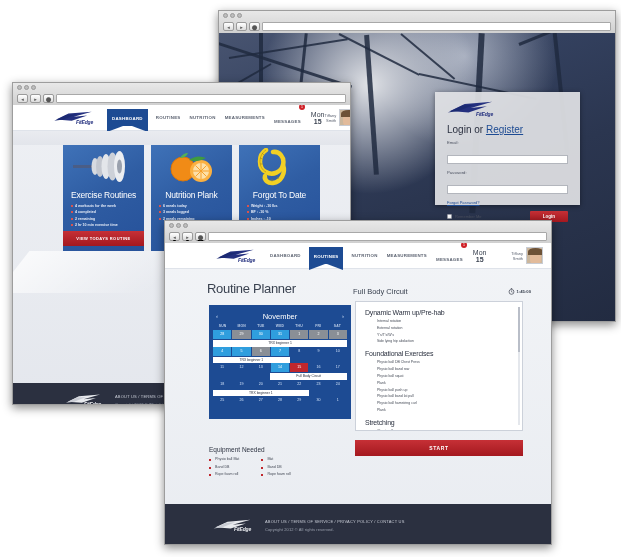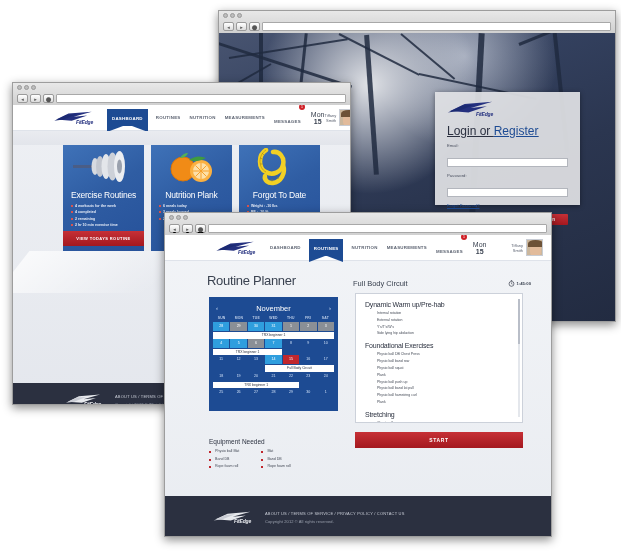--- a/index.html
+++ b/index.html
@@ -66,21 +66,21 @@
       background:
         radial-gradient(circle at 38% 18%, rgba(255,255,255,.85) 0%, rgba(255,255,255,0) 32%),
         radial-gradient(circle at 62% 8%,  rgba(238,242,250,.6) 0%, rgba(255,255,255,0) 26%),
         linear-gradient(160deg,#485470 0%,#33405e 30%,#2b3650 55%,#222b41 100%);
       overflow:hidden; }
   #winLogin .photo .branch { position:absolute; background:#202a3f; opacity:.85;
       transform-origin: left center; }
   .loginpanel { position:absolute; left:216px; top:59px; width:145px; height:113px;
       background:rgba(224,225,228,.93); box-shadow:0 1px 5px rgba(0,0,0,.4);
       padding:9px 12px; }
-  .loginpanel .title { font-size:12px; color:#2b3040; margin-top:4px;text-decoration:underline; }
+  .loginpanel .title { font-size:10px; color:#2b3040; margin-top:4px; }
   .loginpanel .title a { color:#1d4b93; text-decoration:underline; }
   .loginpanel label { display:block; font-size:4.2px; color:#4b5160; margin:5px 0 2px; }
   .loginpanel input { width:100%; height:9px; border:1px solid #b3b6bd; background:#fff;
       font-size:4.5px; padding:0 3px; }
   .loginpanel .forgot { display:block; font-size:4px; color:#1d4b93;
       text-decoration:underline; margin-top:5px; }
   .loginrow { display:flex; align-items:center; margin-top:6px; }
   .loginrow .chk { width:5px; height:5px; border:1px solid #9a9ea8; background:#fff;
       border-radius:1px; margin-right:3px; }
   .loginrow .rm { font-size:4px; color:#4b5160; }
@@ -108,31 +108,31 @@
   .btn-today { background:linear-gradient(#c63036,#a4181f); color:#fff; text-align:center;
       font-size:4px; font-weight:bold; letter-spacing:.4px; padding:5px 0; margin-top:3px; }
   .sheen { position:absolute; left:0; top:120px; width:150px; height:42px;
       background:linear-gradient(120deg,rgba(255,255,255,.75),rgba(255,255,255,0));
       transform:skewX(-38deg); }
 
   
   .art { position:absolute; left:50%; top:50%; transform:translate(-50%,-50%); }
 
   
-  #winRoutine { left:164px; top:212px; width:388px; height:325px;text-decoration:underline; }
+  #winRoutine { left:164px; top:220px; width:388px; height:325px;text-decoration:underline; }
   #winRoutine .page { position:absolute; left:0; right:0; top:22px; bottom:0;
       background:linear-gradient(#f2f4f7,#e9ecf1); overflow:hidden; }
   .rp-title { font-size:13px; color:#3a4250; font-weight:normal; letter-spacing:-.3px;
       position:absolute; left:42px; top:38px; }
   .circuit-title { position:absolute; left:188px; top:44px; font-size:7.5px; color:#3a4250; }
   .clock { position:absolute; right:20px; top:45px; display:flex; align-items:center; gap:2px; }
   .clock .time { font-size:4.2px; color:#3a4250; font-weight:bold; }
 
   
-  .cal { position:absolute; left:44px; top:62px; width:129px;
+  .cal { position:absolute; left:44px; top:62px; width:142px;
       background:#1d4b93; padding:5px 4px 6px; }
   .cal .calhead { display:flex; align-items:center; justify-content:center; position:relative;
       height:12px; }
   .cal .calhead .m { color:#fff; font-size:7.5px; }
   .cal .arrow { position:absolute; color:#cfe0f7; font-size:6px; }
   .cal .arrow.l { left:3px; } .cal .arrow.r { right:3px; }
   .dow { display:grid; grid-template-columns:repeat(7,1fr); margin-top:2px; }
   .dow div { text-align:center; font-size:3.4px; color:#b9cbe6; font-weight:bold; letter-spacing:.2px;}
   .weeks { margin-top:2px; position:relative; }
   .wk { display:grid; grid-template-columns:repeat(7,1fr); gap:1px; position:relative; }

